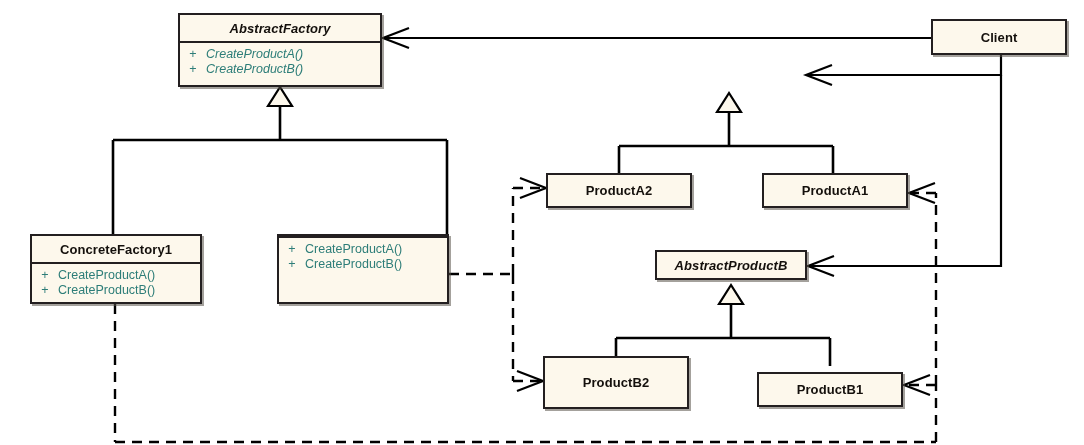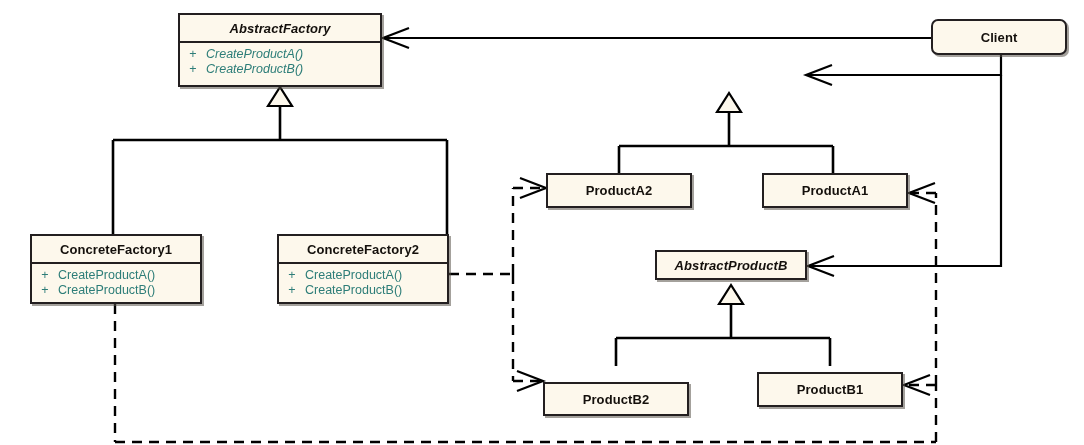--- a/index.html
+++ b/index.html
@@ -170,51 +170,50 @@
         <span class="member-name">CreateProductA()</span>
       </div>
       <div class="member-row">
         <span class="member-vis">+</span>
         <span class="member-name">CreateProductB()</span>
       </div>
     </div>
   </div>
 
   <div class="uml-class" style="left:277px; top:226px; width:172px; height:70px;">
-    <div class="class-title titled-top">ConcreteFactory2</div>
     <div class="compartment-divider members">
       <div class="member-row">
         <span class="member-vis">+</span>
         <span class="member-name">CreateProductA()</span>
       </div>
       <div class="member-row">
         <span class="member-vis">+</span>
         <span class="member-name">CreateProductB()</span>
       </div>
     </div>
   </div>
 
-  <div class="uml-class solo" style="left:931px; top:11px; width:136px; height:36px;border-radius:7px;">
+  <div class="uml-class solo" style="left:931px; top:11px; width:136px; height:36px;">
     <div class="class-title">Client</div>
   </div>
 
 
   <div class="uml-class solo" style="left:546px; top:165px; width:146px; height:35px;">
     <div class="class-title">ProductA2</div>
   </div>
 
   <div class="uml-class solo" style="left:762px; top:165px; width:146px; height:35px;">
     <div class="class-title">ProductA1</div>
   </div>
 
   <div class="uml-class solo" style="left:655px; top:242px; width:152px; height:30px;">
     <div class="class-title abstract">AbstractProductB</div>
   </div>
 
-  <div class="uml-class solo" style="left:543px; top:374px; width:146px; height:34px;">
+  <div class="uml-class solo" style="left:543px; top:348px; width:146px; height:53px;">
     <div class="class-title">ProductB2</div>
   </div>
 
   <div class="uml-class solo" style="left:757px; top:364px; width:146px; height:35px;">
     <div class="class-title">ProductB1</div>
   </div>
 
 </div>
 
 </body></html>

